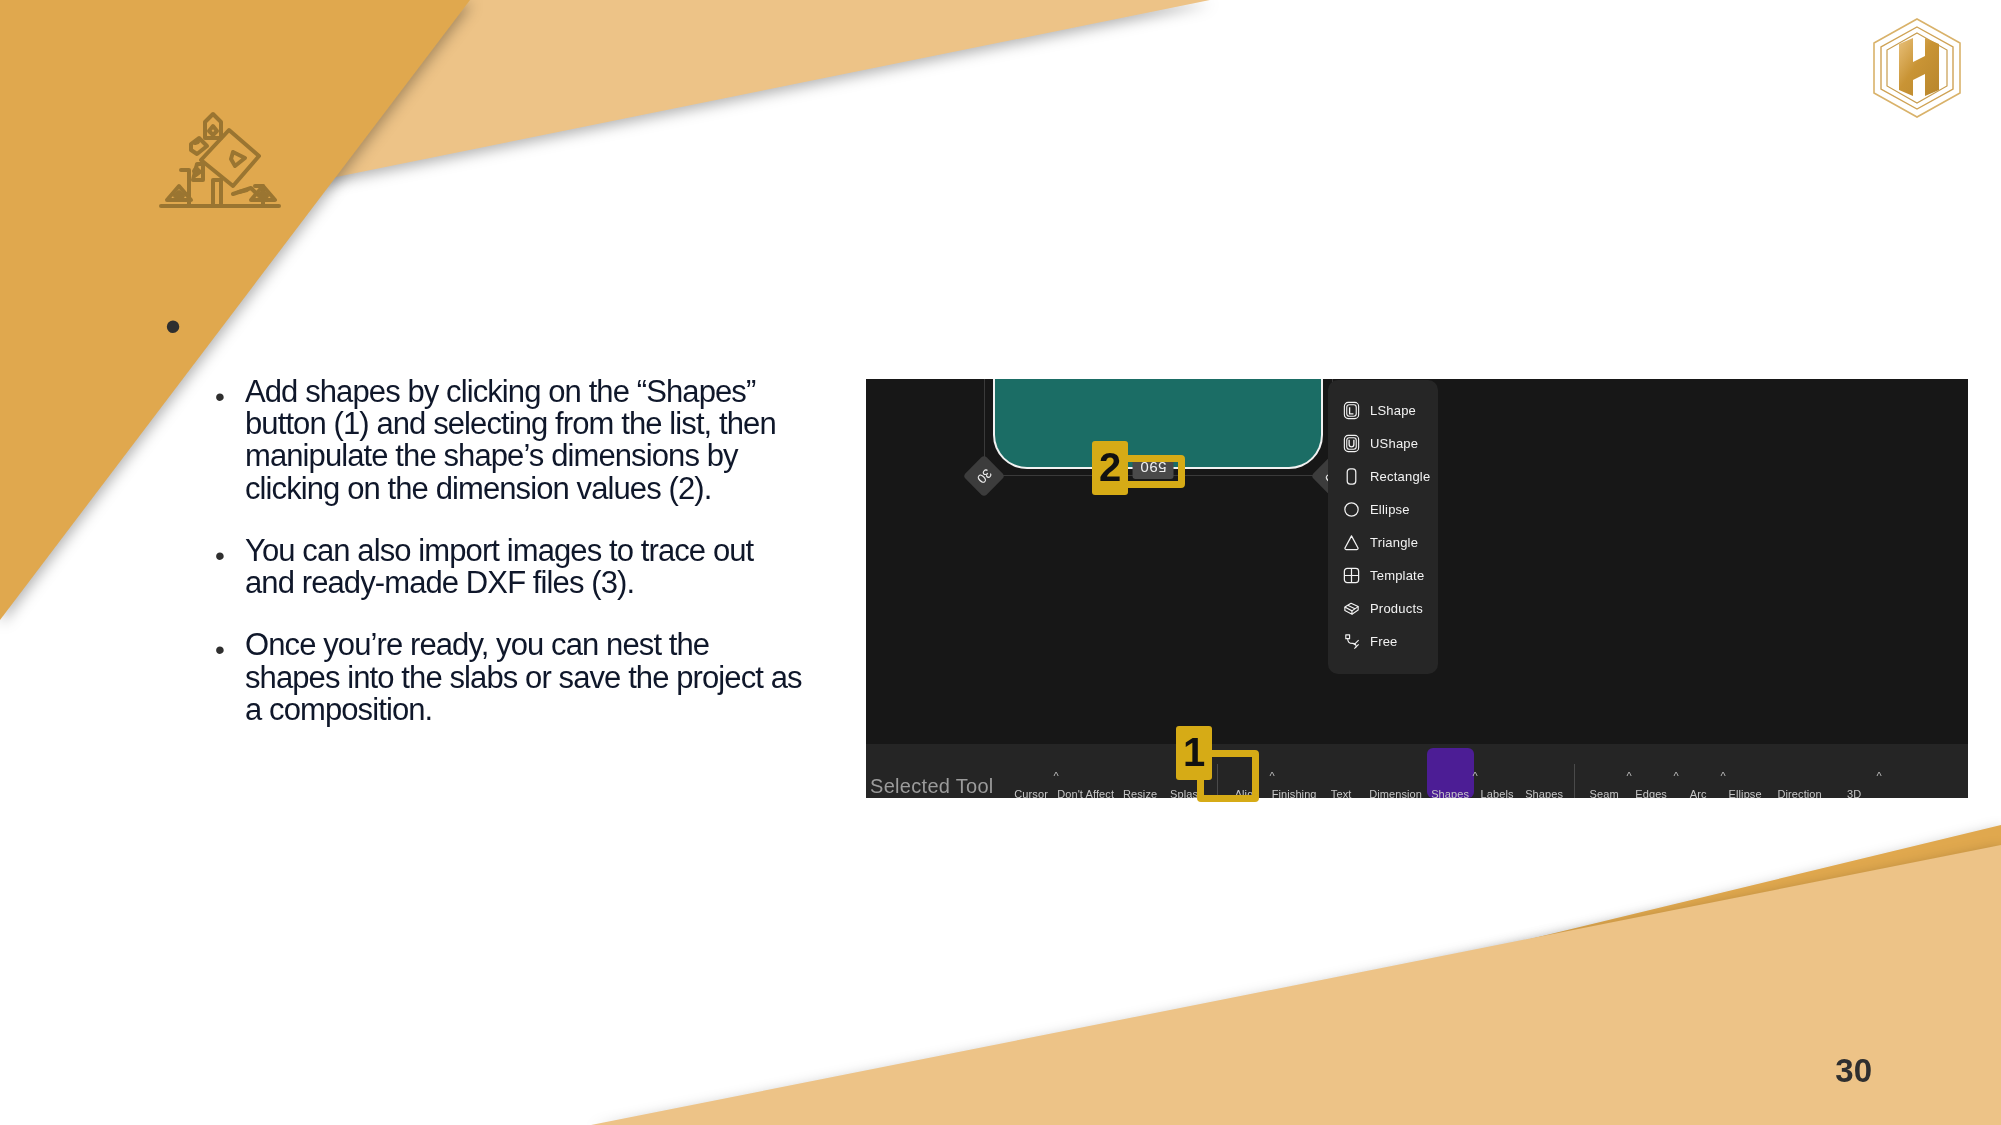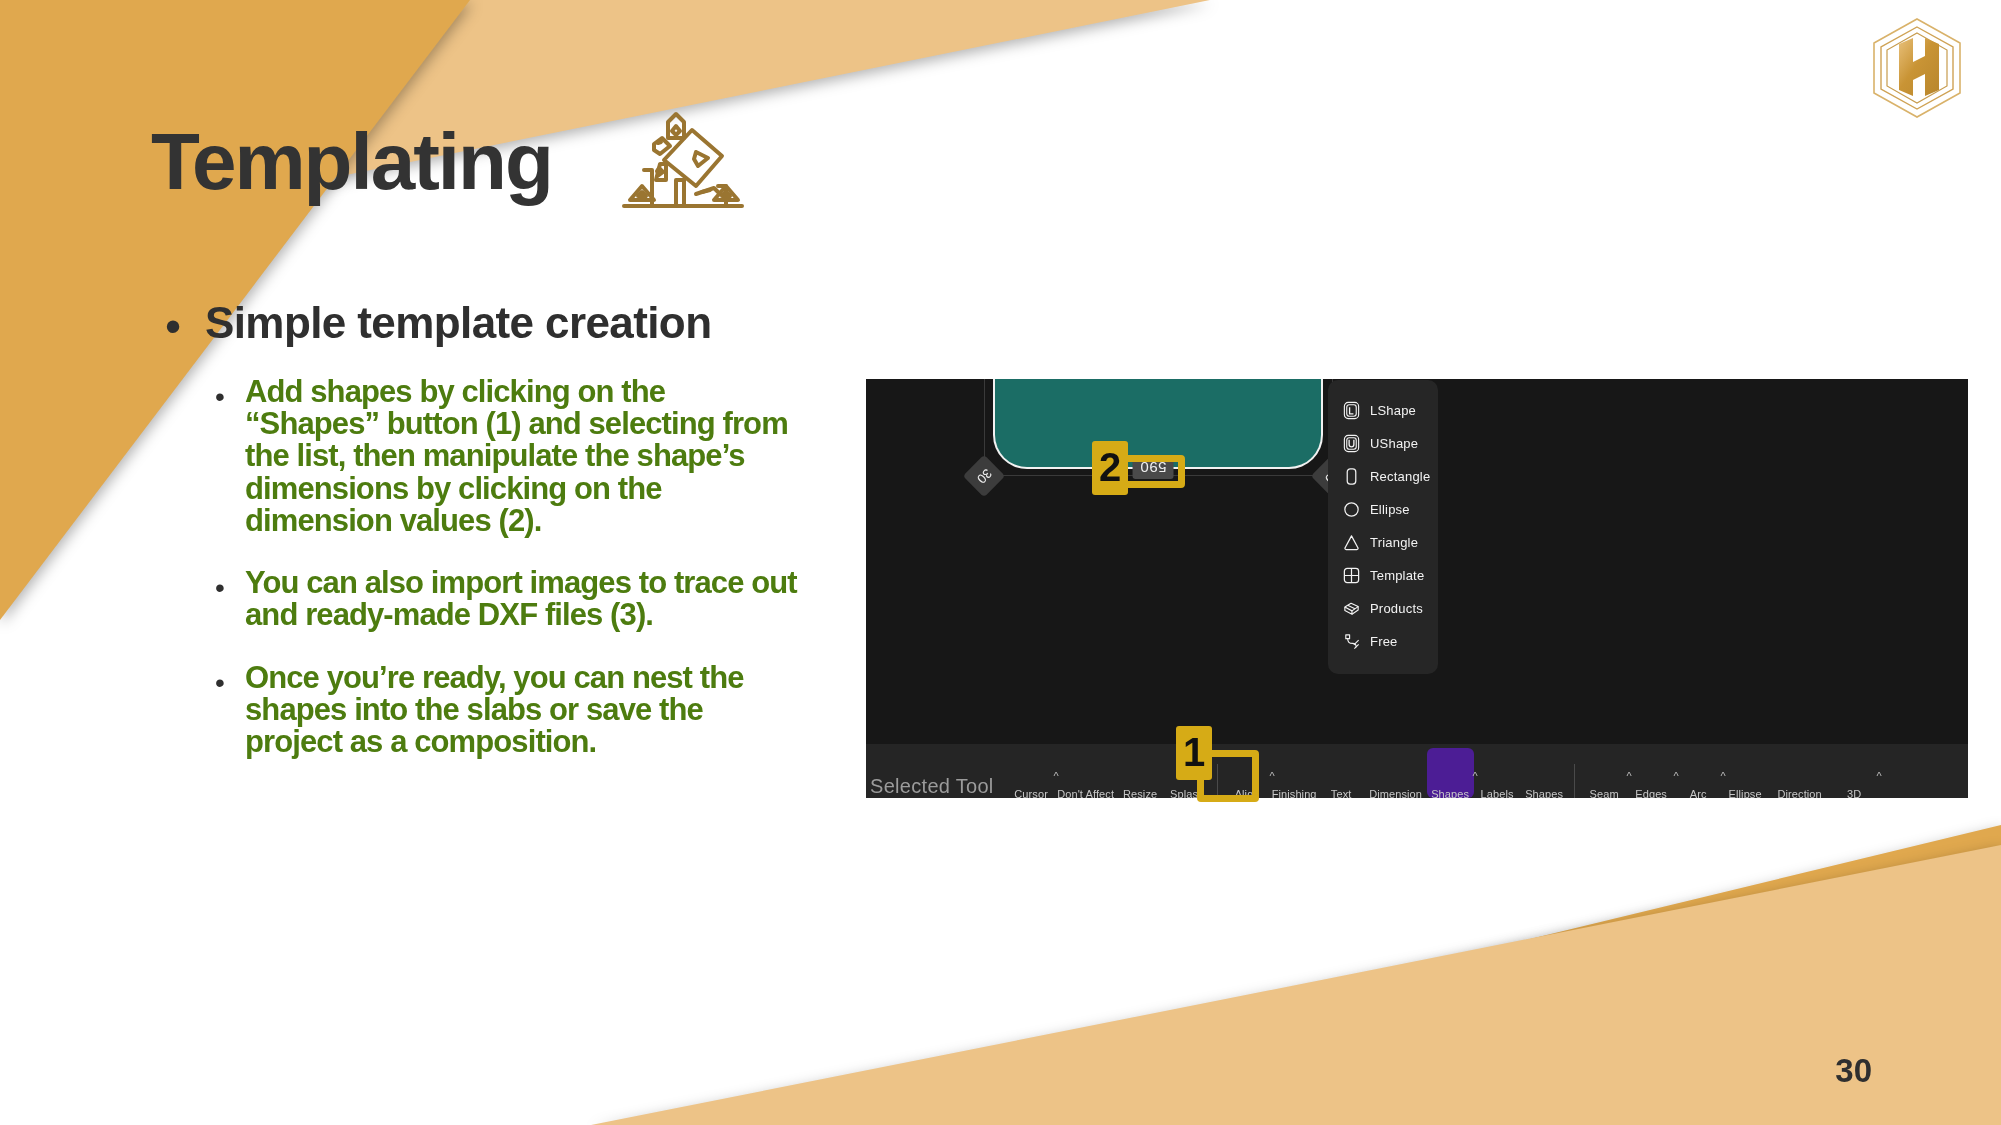--- a/index.html
+++ b/index.html
@@ -50,24 +50,23 @@
   }
 
   .l2-list { margin-top:24px; margin-left:50px; }
   .l2-row { display:flex; align-items:flex-start; gap:18px; margin-bottom:30px; }
   .l2-row:last-child { margin-bottom:0; }
   .l2-bullet {
     font-size:28px; line-height:42px; color:#2f2f2f;
     width:14px; flex:none; text-align:center;
   }
   .l2-text {
-    font-size:31px; color:#4d7c0f;
+    font-size:31px; color:#0f172a;
     line-height:1.04; letter-spacing:-0.9px;
     max-width:560px;
-    font-weight:bold;
   }
 
   
   .app {
     position:absolute; left:866px; top:379px;
     width:1102px; height:419px;
     background:#161616;
     overflow:hidden;
   }
   .canvas { position:absolute; inset:0; background:#171717; }
@@ -203,21 +202,20 @@
       <stop offset="100%" stop-color="#b8862c"></stop>
     </linearGradient>
   </defs>
   <polygon points="48,3 91,27 91,77 48,101 5,77 5,27" fill="none" stroke="#d9b26a" stroke-width="1.6"></polygon>
   <polygon points="48,11 84,31 84,73 48,93 12,73 12,31" fill="none" stroke="#cfa254" stroke-width="1.4"></polygon>
   <polygon points="48,17 78,34 78,70 48,87 18,70 18,34" fill="none" stroke="#c79c4e" stroke-width="1.2"></polygon>
   <path d="M30,28 L44,22 L44,46 L56,40 L56,22 L70,28 L70,74 L56,80 L56,58 L44,64 L44,80 L30,74 Z" fill="url(#goldgrad)"></path>
 </svg>
 
 <div class="title-row">
-  <div class="page-title">Templating</div>
   <svg class="title-icon" viewBox="0 0 132 108">
     <g fill="none" stroke="#9a7531" stroke-width="4" stroke-linejoin="round" stroke-linecap="round">
       <path d="M62,6 L70,14 L70,30 L54,30 L54,14 Z"></path>
       <path d="M62,18 L66,23 L62,27 L58,23 Z"></path>
       <path d="M78,22 L108,48 L82,78 L50,52 Z"></path>
       <path d="M82,44 L94,50 L84,58 L80,51 Z"></path>
       <path d="M40,36 L48,30 L56,38 L46,46 L40,42 Z"></path>
       <path d="M44,35 L47,34"></path>
       <path d="M30,62 L38,62 L38,98"></path>
       <path d="M46,56 L52,56 L52,72 L42,72 Z"></path>
@@ -232,21 +230,20 @@
       <path d="M108,88 L112,84 L116,88 Z"></path>
       <path d="M10,98 L128,98"></path>
     </g>
   </svg>
 </div>
 
 <div class="content">
 
   <div class="l1-row">
     <div class="l1-bullet">•</div>
-    <div class="l1-text">Simple template creation</div>
   </div>
 
   <div class="l2-list">
     <div class="l2-row">
       <div class="l2-bullet">•</div>
       <div class="l2-text">Add shapes by clicking on the “Shapes” button (1) and selecting from the list, then manipulate the shape’s dimensions by clicking on the dimension values (2).</div>
     </div>
     <div class="l2-row">
       <div class="l2-bullet">•</div>
       <div class="l2-text">You can also import images to trace out and ready-made DXF files (3).</div>

